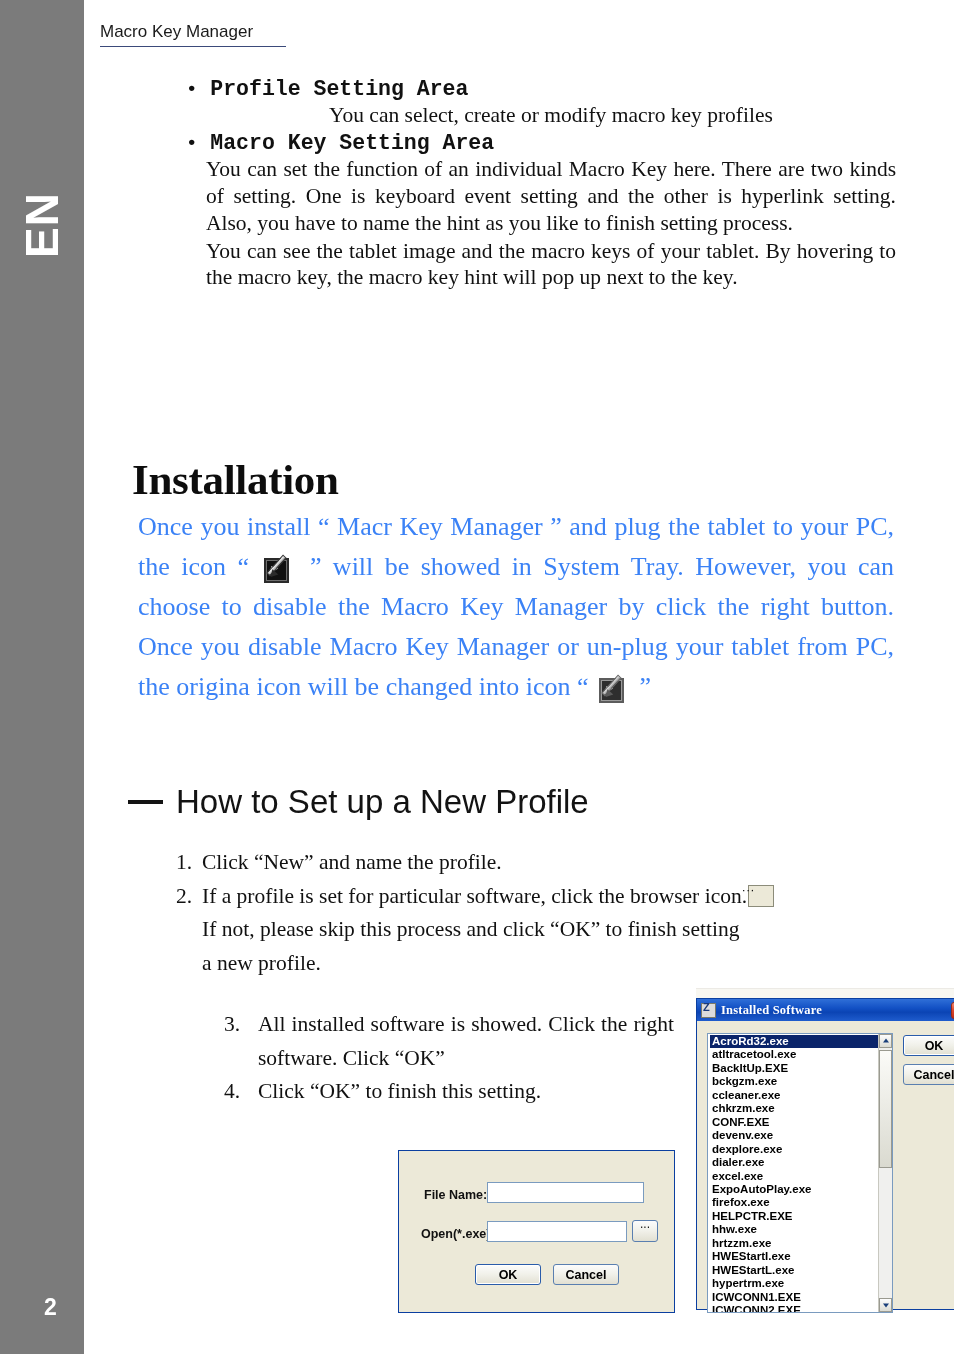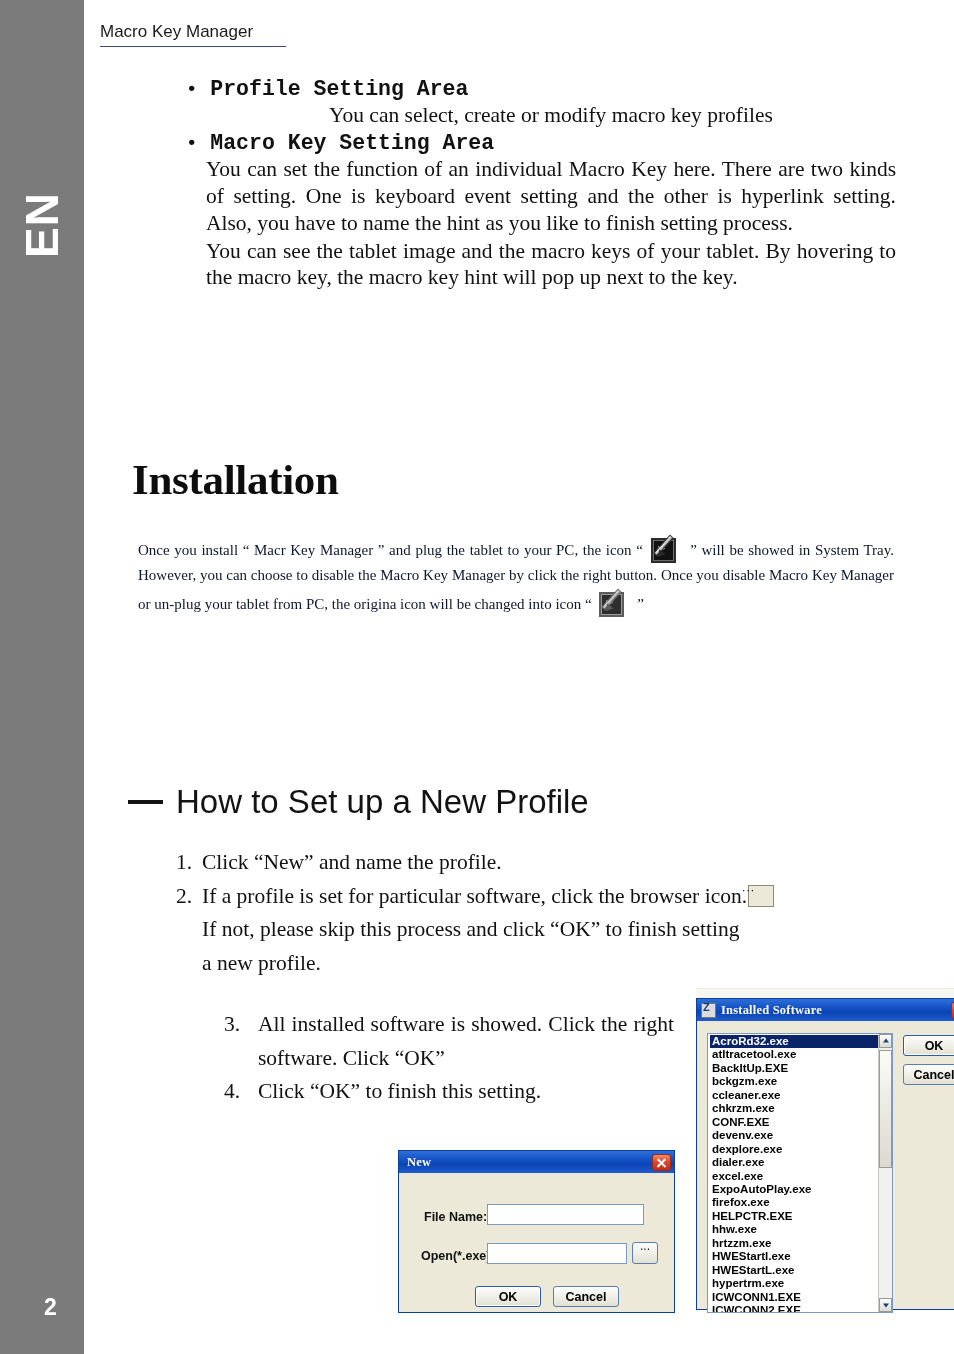--- a/index.html
+++ b/index.html
@@ -119,26 +119,26 @@
     font-weight: bold;
     font-size: 43px;
     color: #0d0d0d;
     letter-spacing: -0.3px;
   }
 
   
   #installation-para {
     position: absolute;
     left: 54px;
-    top: 533px;
+    top: 507px;
     width: 756px;
     font-family: "Liberation Serif", serif;
-    font-size: 15px;
+    font-size: 26px;
     line-height: 1.54;
-    color: #0f172a;
+    color: #3b82f6;
     text-align: justify;
     text-justify: inter-word;
   }
   #installation-para .lastline { text-align: left; }
 
   
   .tray-icon {
     display: inline-block;
     position: relative;
     width: 34px;
@@ -582,24 +582,20 @@
           </div>
         </div>
       </div>
 
       <div class="xp-button default" style="left:206px; top:14px; width:62px; height:21px;">OK</div>
       <div class="xp-button" style="left:206px; top:43px; width:62px; height:21px;">Cancel</div>
     </div>
   </div>
 
   <div class="xp-dialog" style="left:314px; top:1150px; width:277px; height:163px;">
-    <div class="xp-titlebar">
-      <span class="xp-title-text" style="padding-left:4px;">New</span>
-      <span class="xp-close"></span>
-    </div>
     <div class="xp-body">
       <div class="xp-label" style="left:25px; top:37px;">File Name:</div>
       <div class="xp-input" style="left:88px; top:31px; width:157px; height:21px;"></div>
 
       <div class="xp-label" style="left:22px; top:76px;">Open(*.exe):</div>
       <div class="xp-input" style="left:88px; top:70px; width:140px; height:21px;"></div>
       <div class="xp-small-btn" style="left:233px; top:69px; width:26px; height:22px;">...</div>
 
       <div class="xp-button default" style="left:76px; top:113px; width:66px; height:21px;">OK</div>
       <div class="xp-button" style="left:154px; top:113px; width:66px; height:21px;">Cancel</div>

